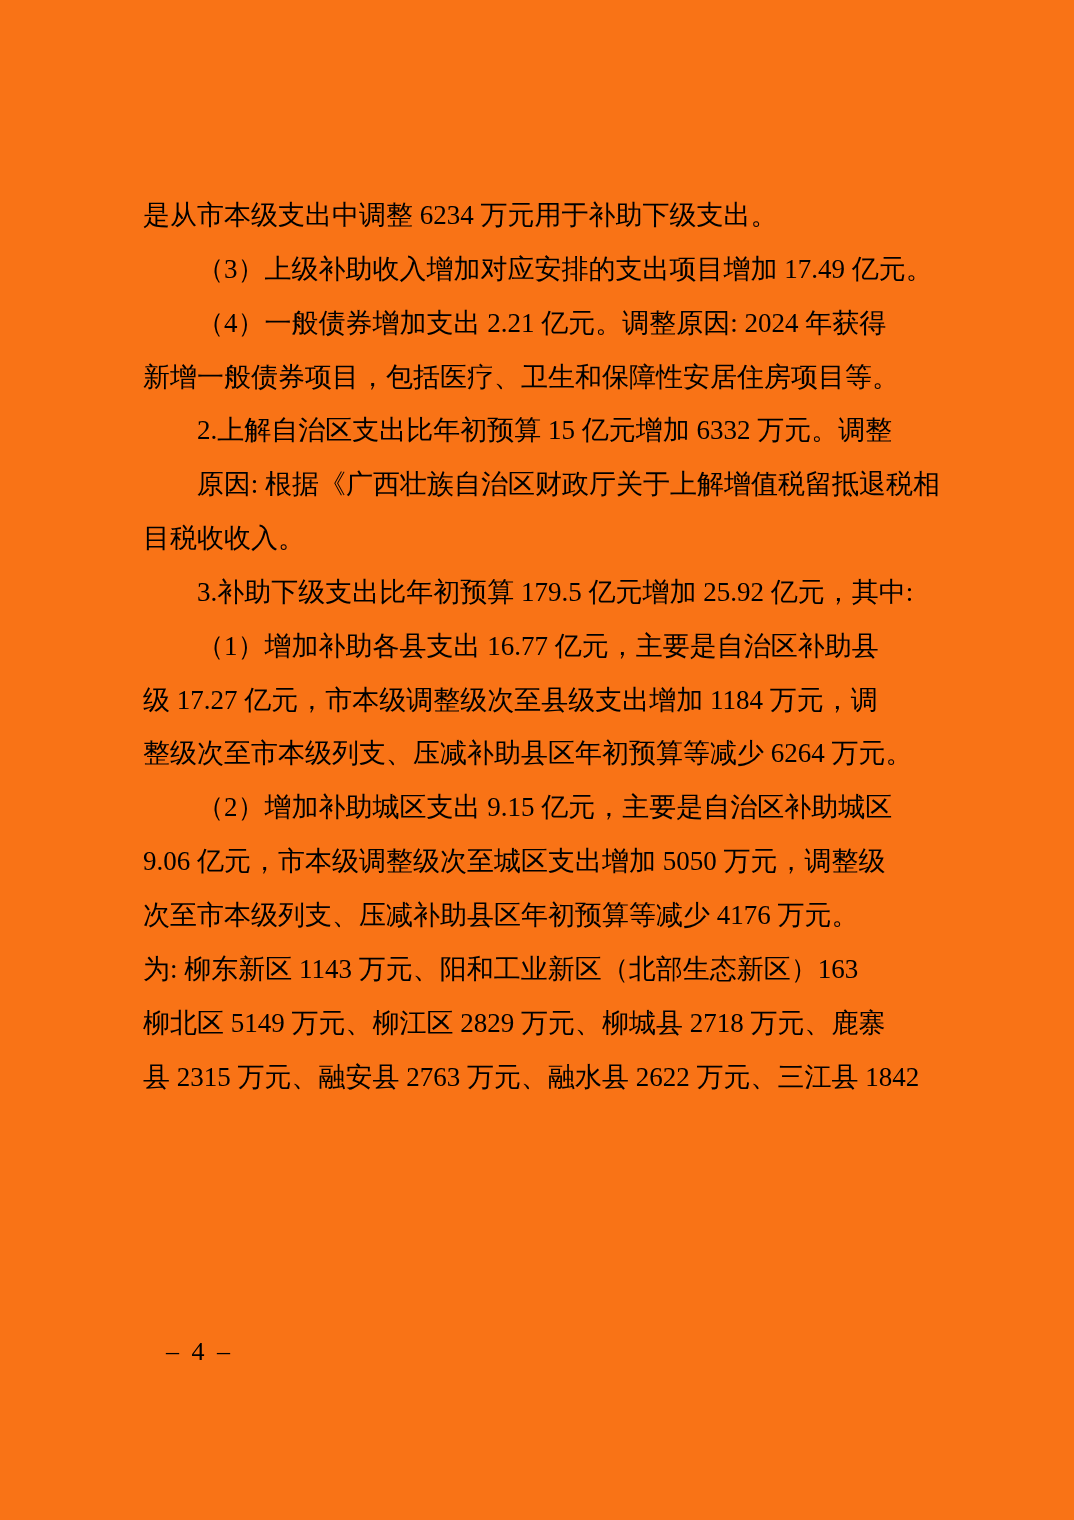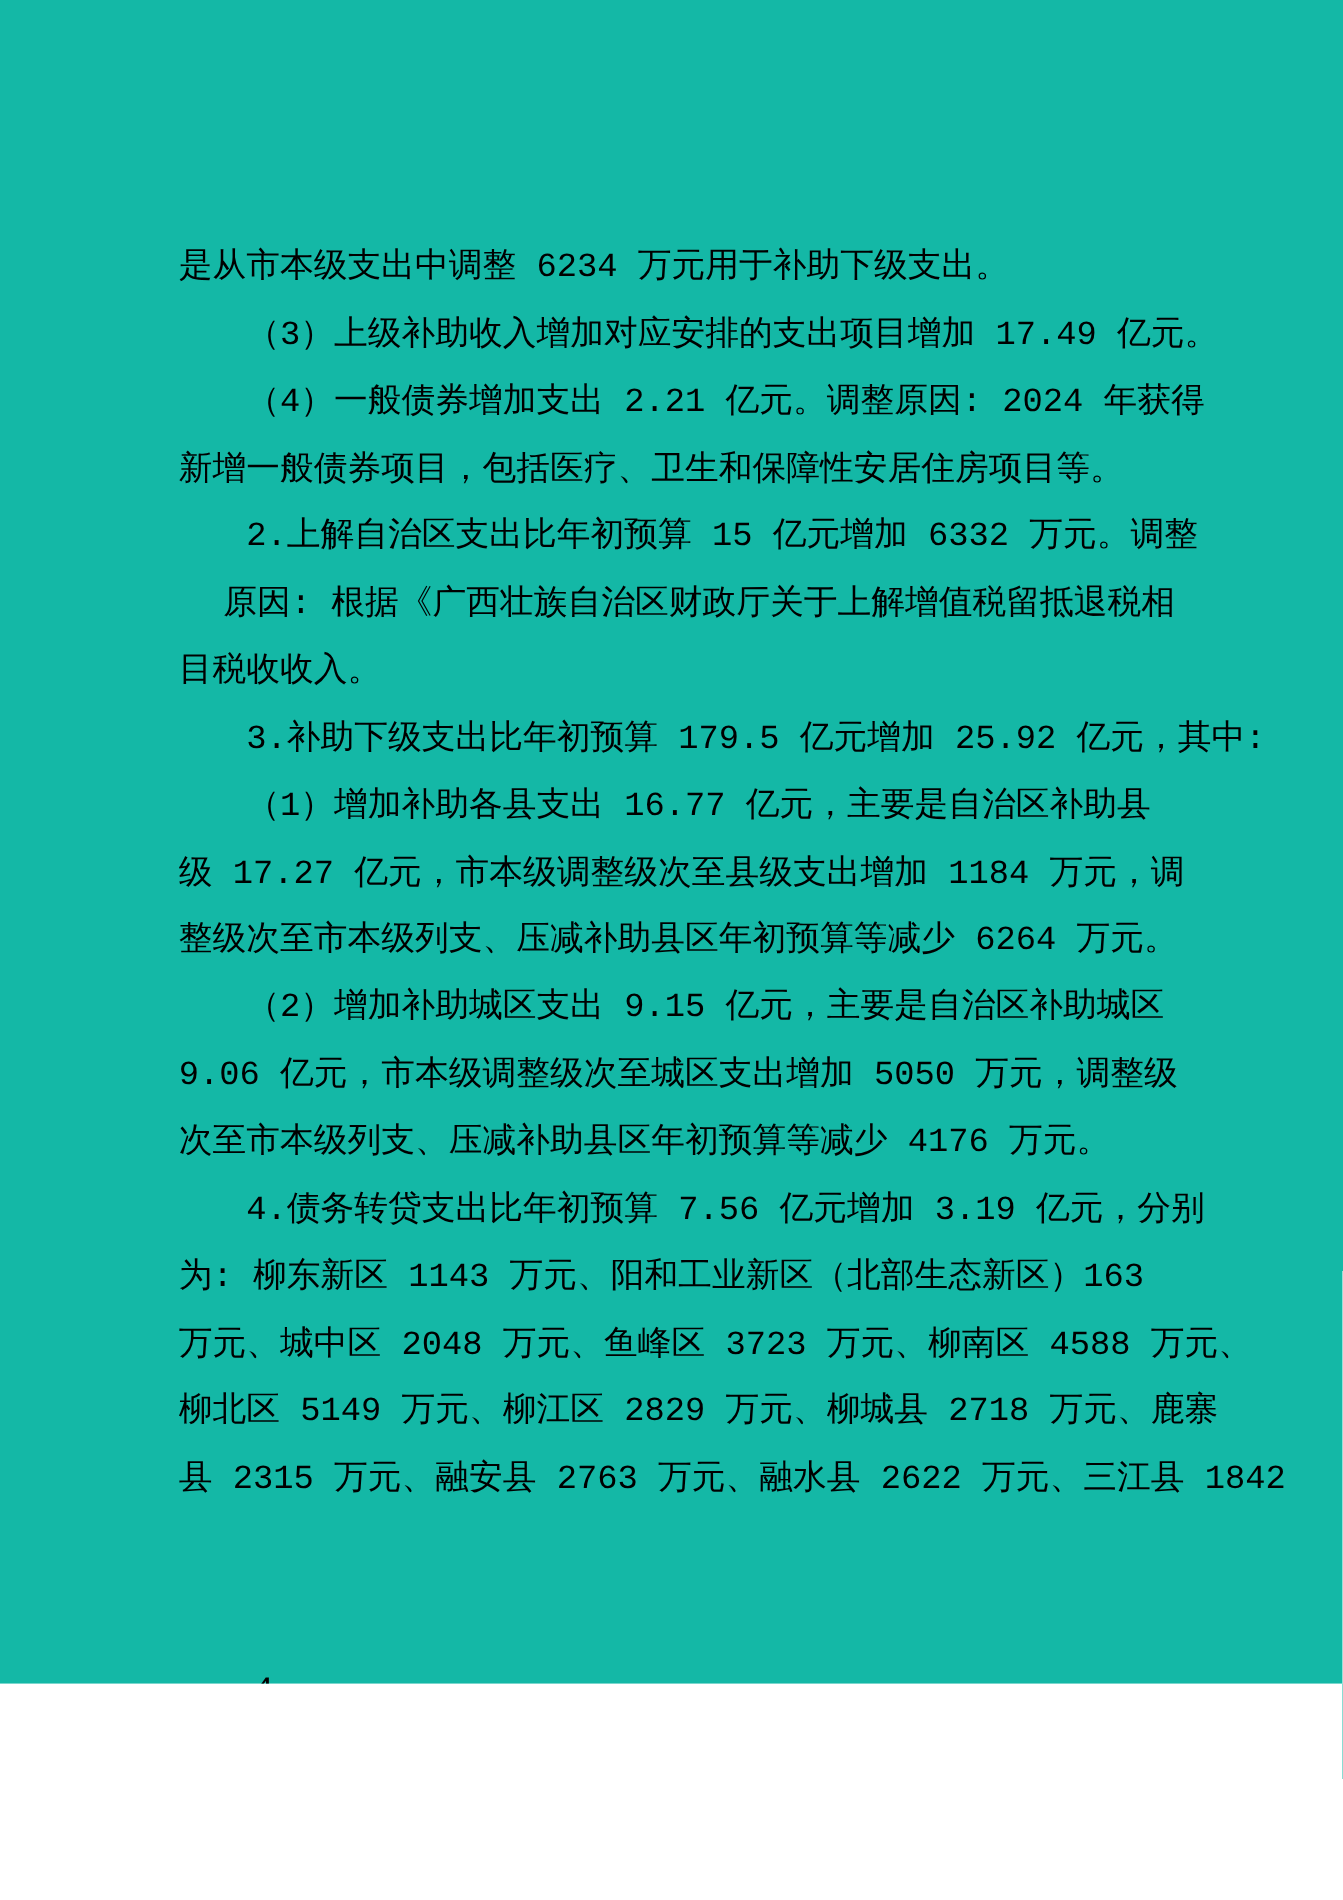--- a/index.html
+++ b/index.html
@@ -1,22 +1,22 @@
 <!DOCTYPE html>
 <html><head>
 <meta charset="utf-8">
 <style>
   html, body { margin: 0; padding: 0; background: #ffffff; }
   .page {
     position: relative;
     width: 1074px;
-    height: 1347px;
-    background: #14b8a6;
+    height: 1520px;
+    background: #f97316;
     overflow: hidden;
-    font-family: Liberation Mono, monospace;
+    font-family: Liberation Serif, serif;
     color: #000000;
   }
   .doc {
     position: absolute;
     left: 143px;
     top: 189px;
     width: 797px;
     font-size: 27px;
     line-height: 53.85px;
     color: #000000;
@@ -48,20 +48,18 @@
       <div class="ln j ind" style="letter-spacing: 0px;">2.上解自治区支出比年初预算 15 亿元增加 6332 万元。调整</div>
       <div class="ln j" style="letter-spacing: 0px; text-align: right;">原因: 根据《广西壮族自治区财政厅关于上解增值税留抵退税相</div>
       <div class="ln">目税收收入。</div>
       <div class="ln j ind" style="letter-spacing: 0px;">3.补助下级支出比年初预算 179.5 亿元增加 25.92 亿元，其中:</div>
       <div class="ln j ind" style="letter-spacing: 0px;">（1）增加补助各县支出 16.77 亿元，主要是自治区补助县</div>
       <div class="ln j" style="letter-spacing: 0px;">级 17.27 亿元，市本级调整级次至县级支出增加 1184 万元，调</div>
       <div class="ln j" style="letter-spacing: 0px;">整级次至市本级列支、压减补助县区年初预算等减少 6264 万元。</div>
       <div class="ln j ind" style="letter-spacing: 0px;">（2）增加补助城区支出 9.15 亿元，主要是自治区补助城区</div>
       <div class="ln j" style="letter-spacing: 0px;">9.06 亿元，市本级调整级次至城区支出增加 5050 万元，调整级</div>
       <div class="ln">次至市本级列支、压减补助县区年初预算等减少 4176 万元。</div>
-      <div class="ln j ind" style="letter-spacing: 0px;">4.债务转贷支出比年初预算 7.56 亿元增加 3.19 亿元，分别</div>
       <div class="ln j" style="letter-spacing: 0px;">为: 柳东新区 1143 万元、阳和工业新区（北部生态新区）163</div>
-      <div class="ln j" style="letter-spacing: 0px;">万元、城中区 2048 万元、鱼峰区 3723 万元、柳南区 4588 万元、</div>
       <div class="ln j" style="letter-spacing: 0px;">柳北区 5149 万元、柳江区 2829 万元、柳城县 2718 万元、鹿寨</div>
       <div class="ln j" style="letter-spacing: 0px;">县 2315 万元、融安县 2763 万元、融水县 2622 万元、三江县 1842</div>
     </div>
   <div class="pageno">– 4 –</div>
 </div>
 
 </body></html>

